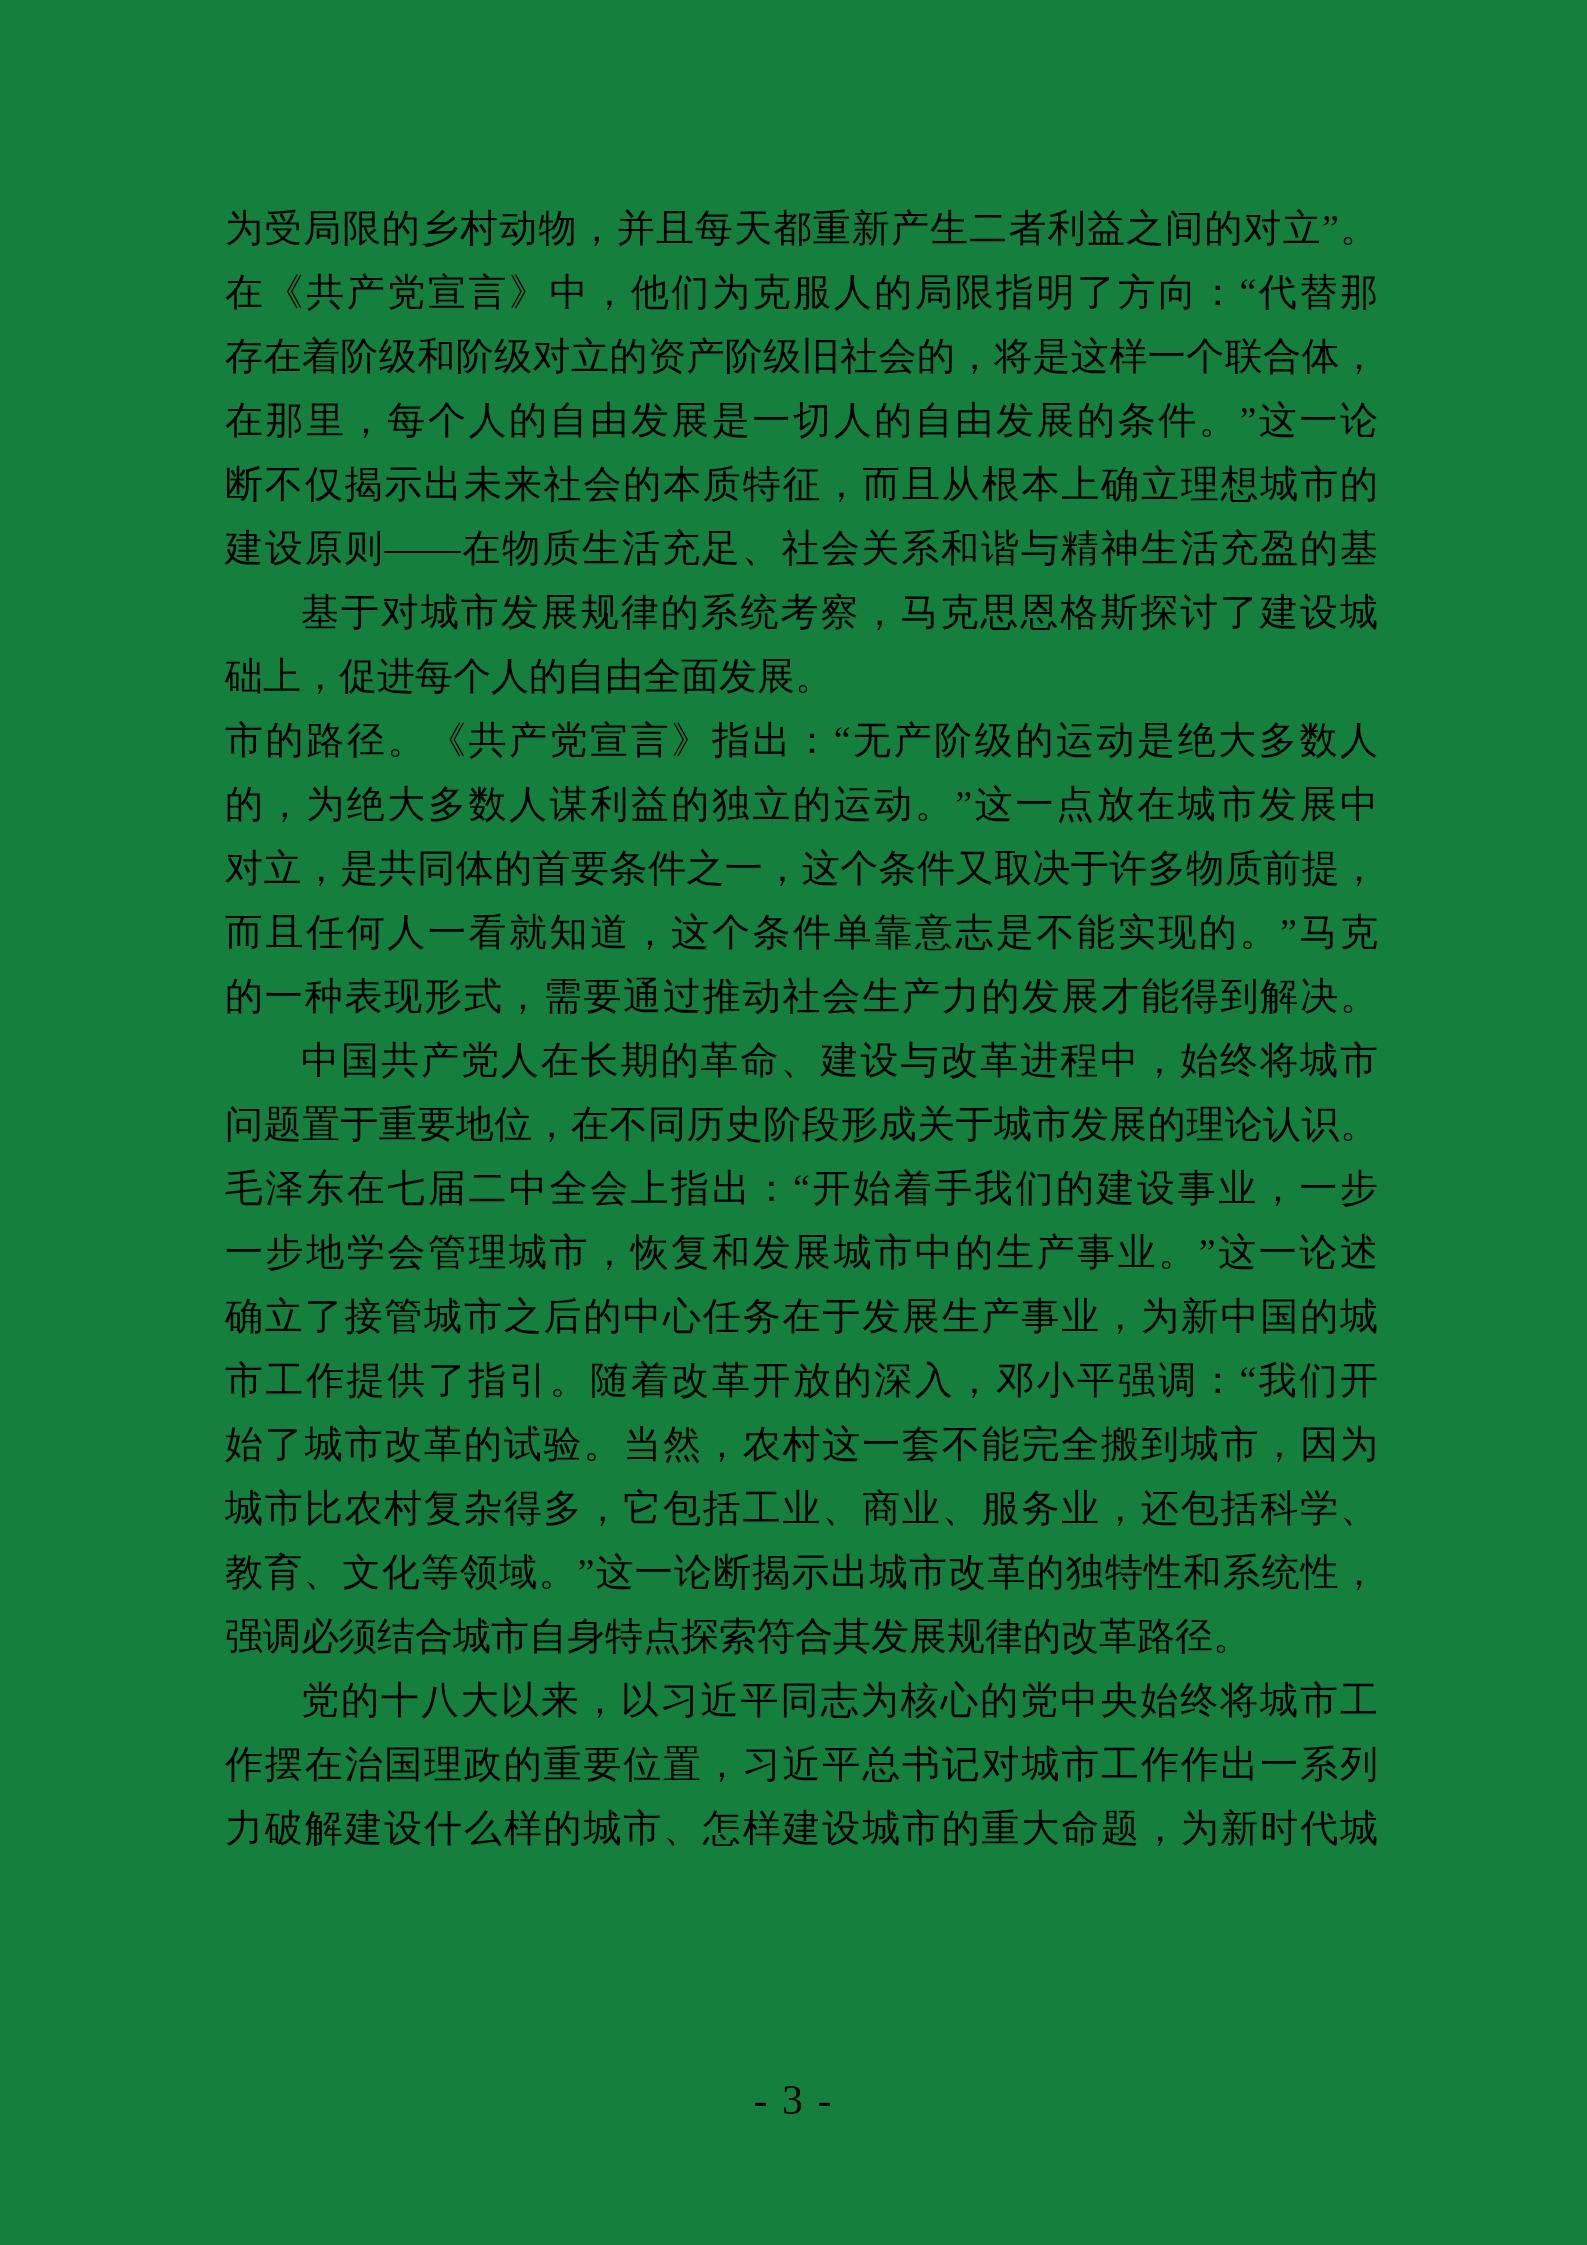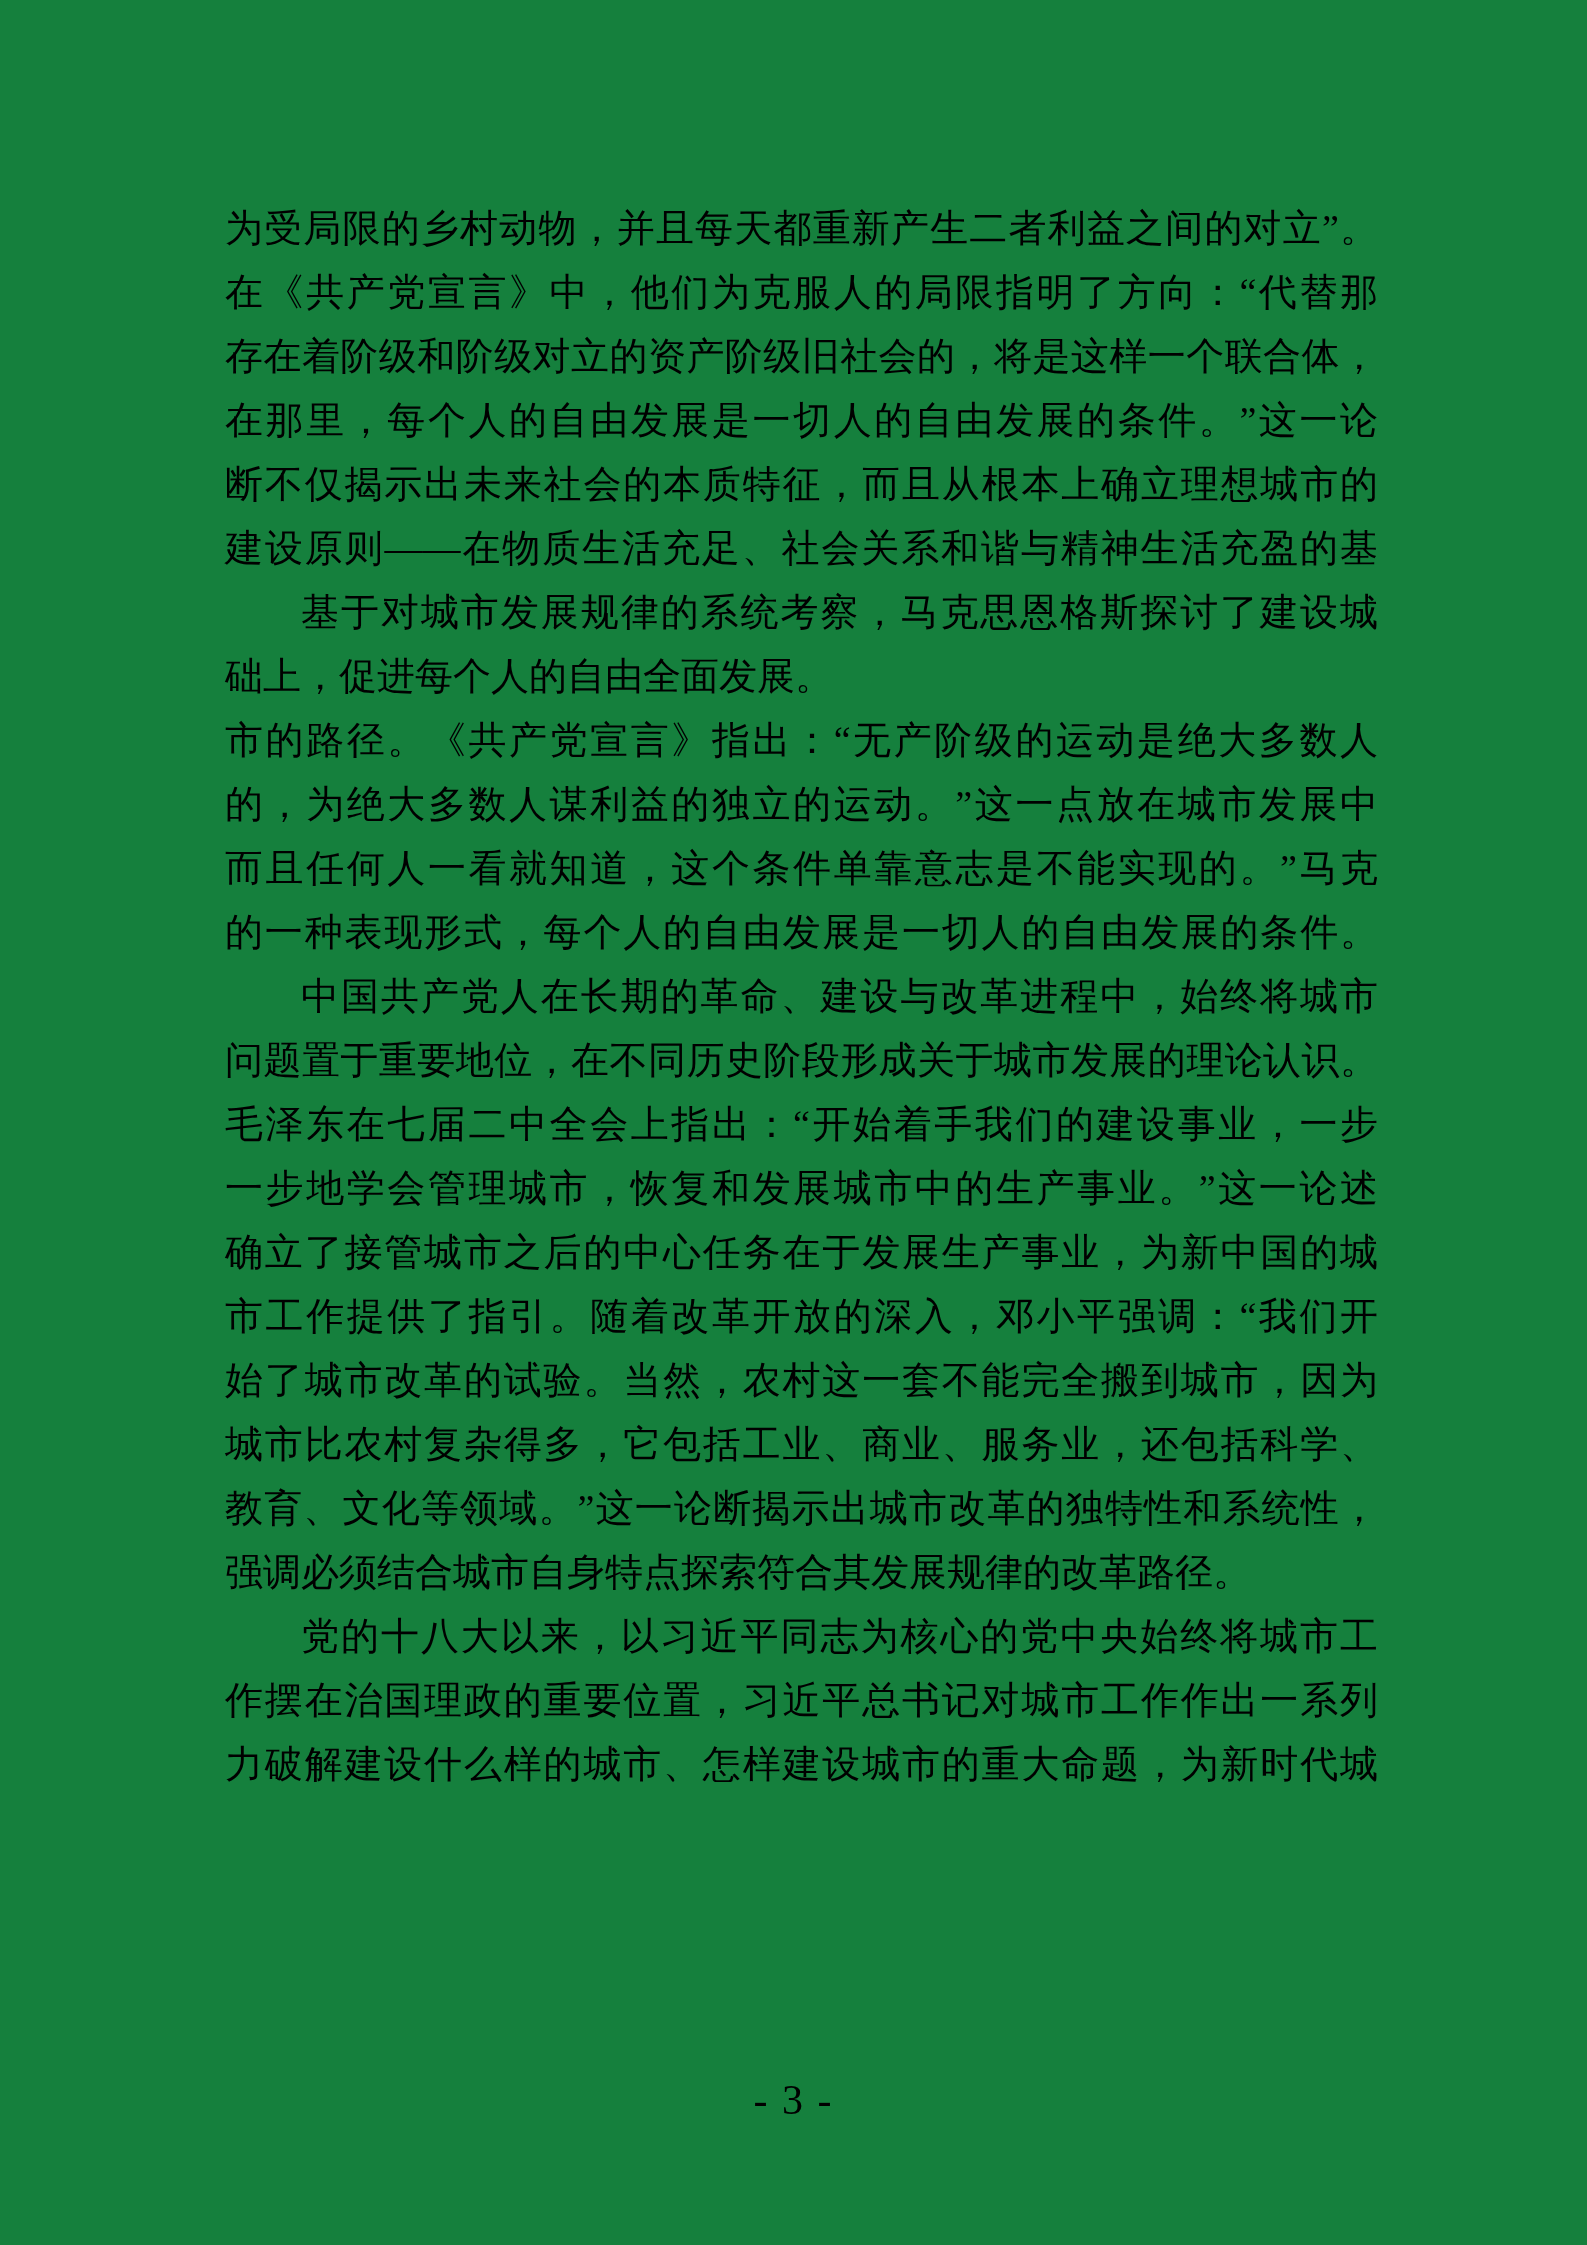--- a/index.html
+++ b/index.html
@@ -55,22 +55,23 @@
       <div class="line">为受局限的乡村动物，并且每天都重新产生二者利益之间的对立”。</div>
       <div class="line">在《共产党宣言》中，他们为克服人的局限指明了方向：“代替那</div>
       <div class="line">存在着阶级和阶级对立的资产阶级旧社会的，将是这样一个联合体，</div>
       <div class="line">在那里，每个人的自由发展是一切人的自由发展的条件。”这一论</div>
       <div class="line">断不仅揭示出未来社会的本质特征，而且从根本上确立理想城市的</div>
       <div class="line">建设原则——在物质生活充足、社会关系和谐与精神生活充盈的基</div>
       <div class="line indent">基于对城市发展规律的系统考察，马克思恩格斯探讨了建设城</div>
       <div class="line short">础上，促进每个人的自由全面发展。</div>
       <div class="line">市的路径。《共产党宣言》指出：“无产阶级的运动是绝大多数人</div>
       <div class="line">的，为绝大多数人谋利益的独立的运动。”这一点放在城市发展中</div>
+      <div class="line">对立，是共同体的首要条件之一，这个条件又取决于许多物质前提，</div>
       <div class="line">而且任何人一看就知道，这个条件单靠意志是不能实现的。”马克</div>
-      <div class="line">的一种表现形式，每个人的自由发展是一切人的自由发展的条件。</div>
+      <div class="line">的一种表现形式，需要通过推动社会生产力的发展才能得到解决。</div>
       <div class="line indent">中国共产党人在长期的革命、建设与改革进程中，始终将城市</div>
       <div class="line">问题置于重要地位，在不同历史阶段形成关于城市发展的理论认识。</div>
       <div class="line">毛泽东在七届二中全会上指出：“开始着手我们的建设事业，一步</div>
       <div class="line">一步地学会管理城市，恢复和发展城市中的生产事业。”这一论述</div>
       <div class="line">确立了接管城市之后的中心任务在于发展生产事业，为新中国的城</div>
       <div class="line">市工作提供了指引。随着改革开放的深入，邓小平强调：“我们开</div>
       <div class="line">始了城市改革的试验。当然，农村这一套不能完全搬到城市，因为</div>
       <div class="line">城市比农村复杂得多，它包括工业、商业、服务业，还包括科学、</div>
       <div class="line">教育、文化等领域。”这一论断揭示出城市改革的独特性和系统性，</div>
       <div class="line short">强调必须结合城市自身特点探索符合其发展规律的改革路径。</div>

